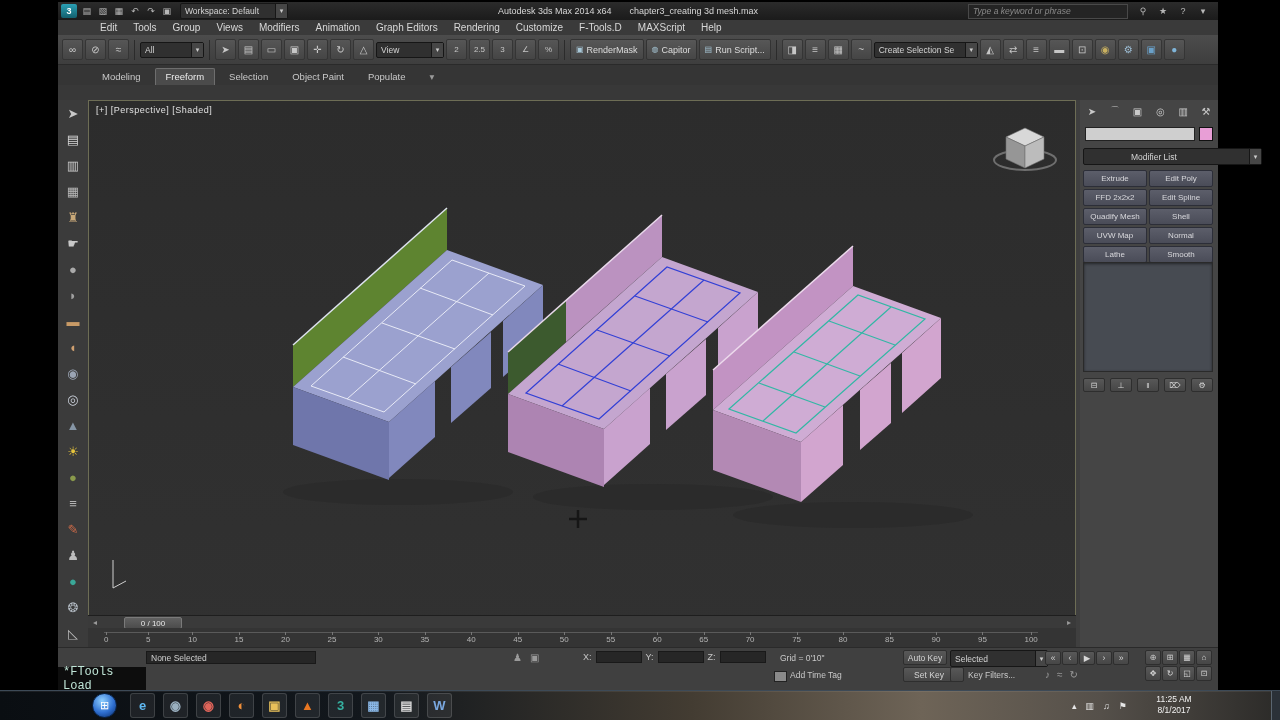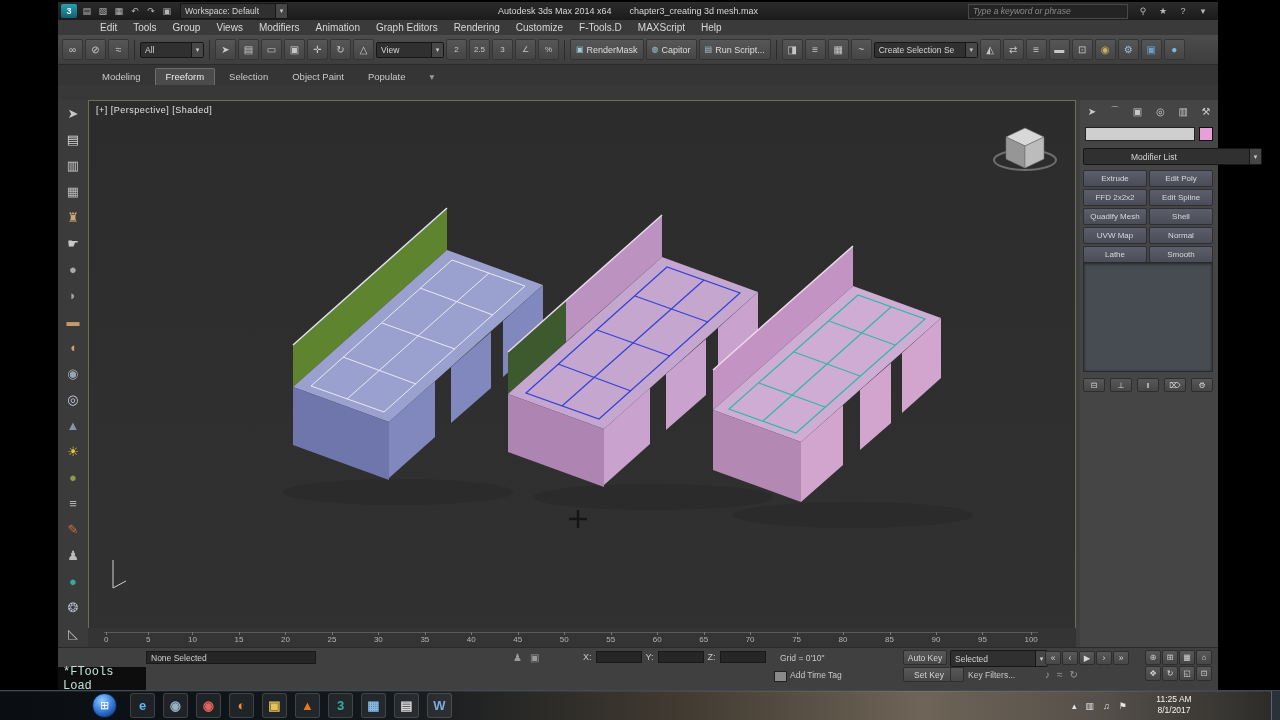--- a/index.html
+++ b/index.html
@@ -338,20 +338,25 @@
       <g>
         <ellipse cx="937" cy="60" rx="31" ry="10" fill="none" stroke="#6e6e6e" stroke-width="2"></ellipse>
         <polygon points="937,28 956,37 937,46 918,37" fill="#d8d8d8" stroke="#707070" stroke-width="0.6"></polygon>
         <polygon points="918,37 937,46 937,68 918,59" fill="#969696" stroke="#707070" stroke-width="0.6"></polygon>
         <polygon points="937,46 956,37 956,59 937,68" fill="#bcbcbc" stroke="#707070" stroke-width="0.6"></polygon>
       </g>
     </svg>
     <div id="vplabel">[+] [Perspective] [Shaded]</div>
   </div>
 
+  <div class="abs" id="timeslider">
+    <div class="tsarrow" id="tsarrowl"></div>
+    <div id="tshandle">0 / 100</div>
+    <div class="tsarrow" id="tsarrowr"></div>
+  </div>
 
   <div class="abs" id="ruler">
     <div id="rulerlabels">
 
     <span class="tick">0</span>
         <span class="tick">5</span>
         <span class="tick">10</span>
         <span class="tick">15</span>
         <span class="tick">20</span>
         <span class="tick">25</span>

